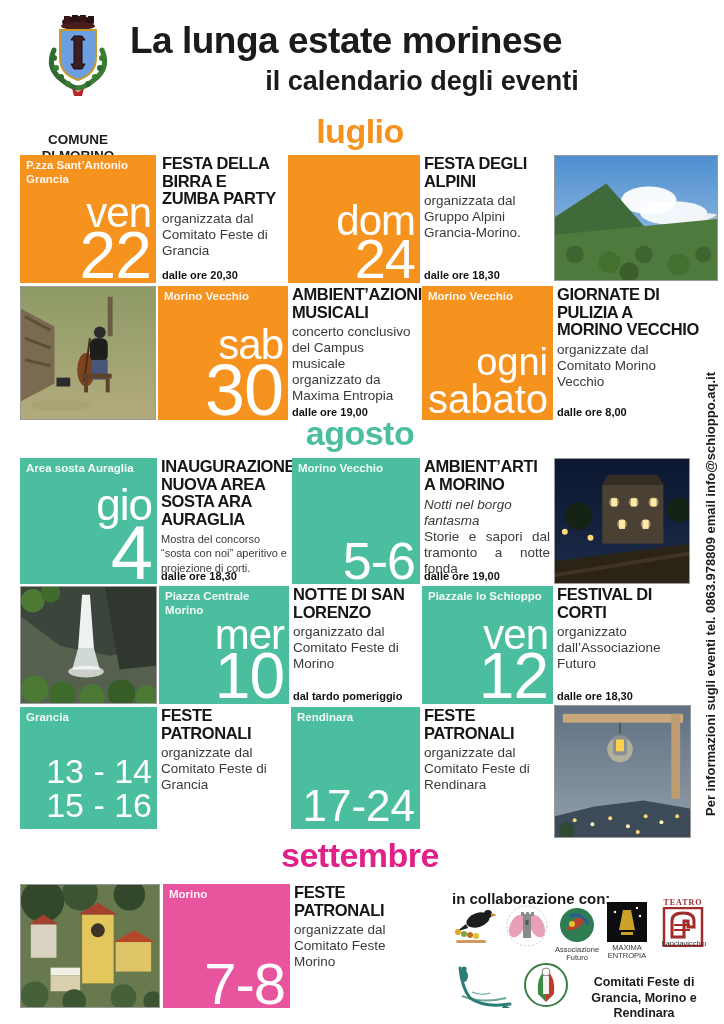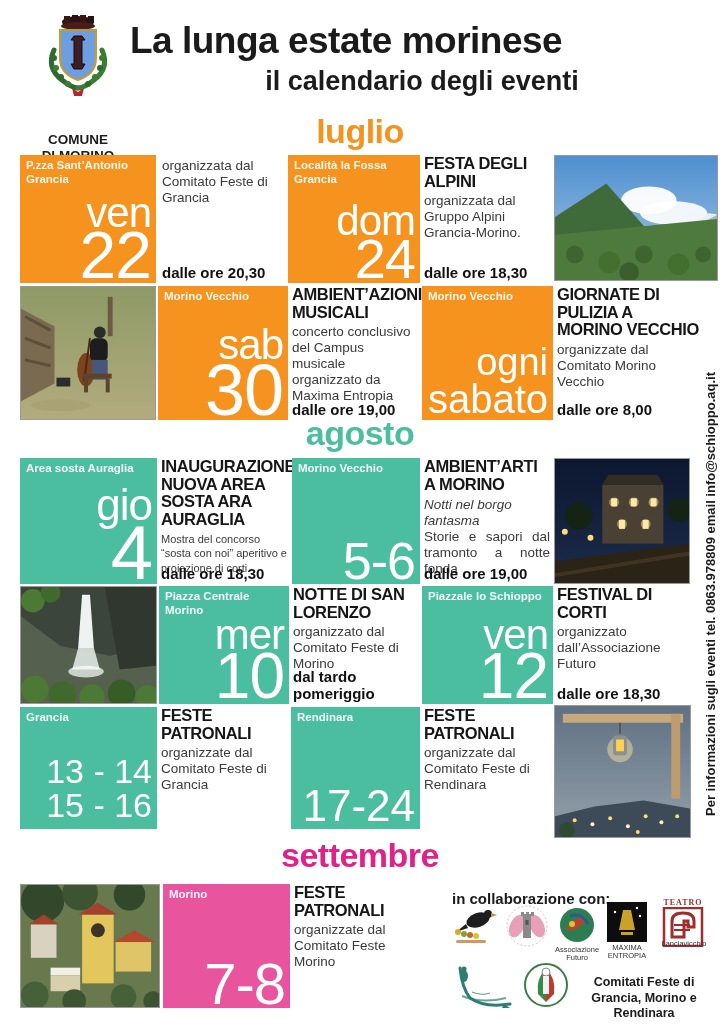--- a/index.html
+++ b/index.html
@@ -21,21 +21,21 @@
   .dstack{position:absolute;left:4px;right:5px;bottom:2px;text-align:right;
     font-weight:normal;line-height:.78;}
   .dstack div{letter-spacing:-1px;}
   
   .txt{position:absolute;}
   .etitle{font-size:16.5px;font-weight:bold;line-height:1.07;letter-spacing:-.4px;color:#161616;}
   .edesc{font-size:13.5px;line-height:1.18;color:#3a3a3a;margin-top:3px;}
   .edesc.small{font-size:11px;line-height:1.35;}
   .em{font-style:italic;}
   .just{text-align:justify;}
-  .etime{position:absolute;left:0;bottom:2px;font-size:15px;font-weight:bold;color:#111;}
+  .etime{position:absolute;left:0;bottom:2px;font-size:11px;font-weight:bold;color:#111;}
   
   .photo{position:absolute;border:1px solid #9a9a9a;box-sizing:border-box;overflow:hidden;}
   .photo svg{display:block;width:100%;height:100%;}
   
   .vinfo{position:absolute;right:6px;top:288px;height:612px;
     writing-mode:vertical-rl;transform:rotate(180deg);
     font-size:13px;font-weight:bold;color:#1b1b1b;text-align:center;}
   
   .collab-h{position:absolute;left:452px;top:890px;font-size:15px;font-weight:bold;color:#1b1b1b;}
   .logo{position:absolute;}
@@ -81,25 +81,25 @@
   <div class="month" style="top: 112px; color: rgb(246, 146, 30);">luglio</div>
 
   <div class="dblock" style="left: 20px; top: 155px; width: 136px; height: 128px; background-color: rgb(246, 146, 30);">
     <div class="loc">P.zza Sant’Antonio Grancia</div>
     <div class="dstack">
         <div style="font-size:42px">ven</div>
       <div style="font-size:66px">22</div>
       </div>
   </div>
   <div class="txt" style="left:162px;top:155px;width:123px;height:128px">
+    <div class="etitle">FESTA DELLA BIRRA E ZUMBA PARTY</div>
     <div class="edesc">organizzata dal Comitato Feste di Grancia</div>
     <div class="etime">dalle ore 20,30</div>
   </div>
   <div class="dblock" style="left: 288px; top: 155px; width: 132px; height: 128px; background-color: rgb(246, 146, 30);">
-    <div class="loc">Località la Fossa Grancia</div>
     <div class="dstack">
         <div style="font-size:42px">dom</div>
       <div style="font-size:56px">24</div>
       </div>
   </div>
   <div class="txt" style="left:424px;top:155px;width:126px;height:128px">
     <div class="etitle">FESTA DEGLI ALPINI</div>
     <div class="edesc">organizzata dal Gruppo Alpini Grancia-Morino.</div>
     <div class="etime">dalle ore 18,30</div>
   </div>

